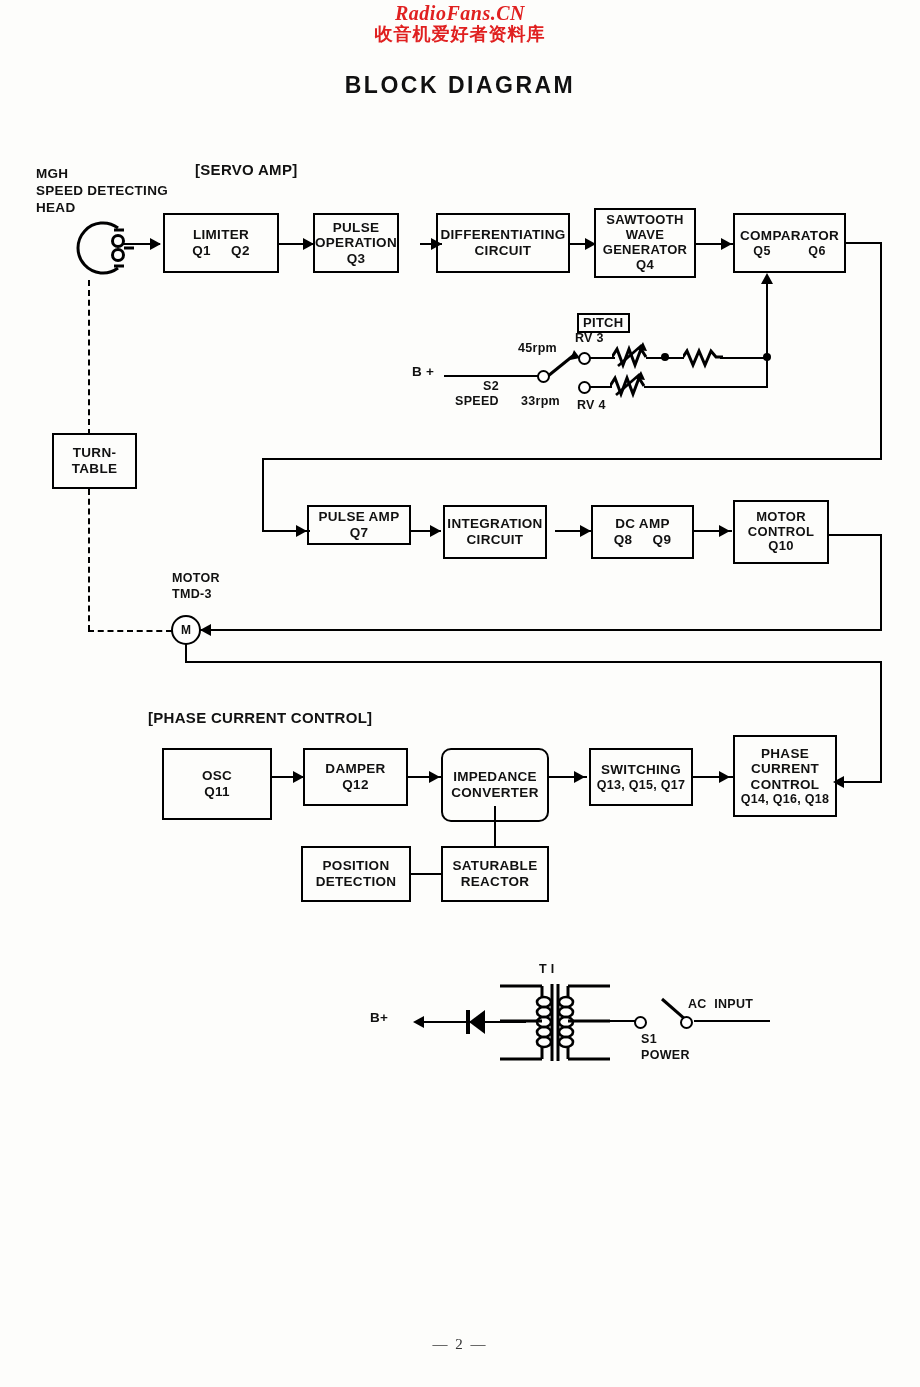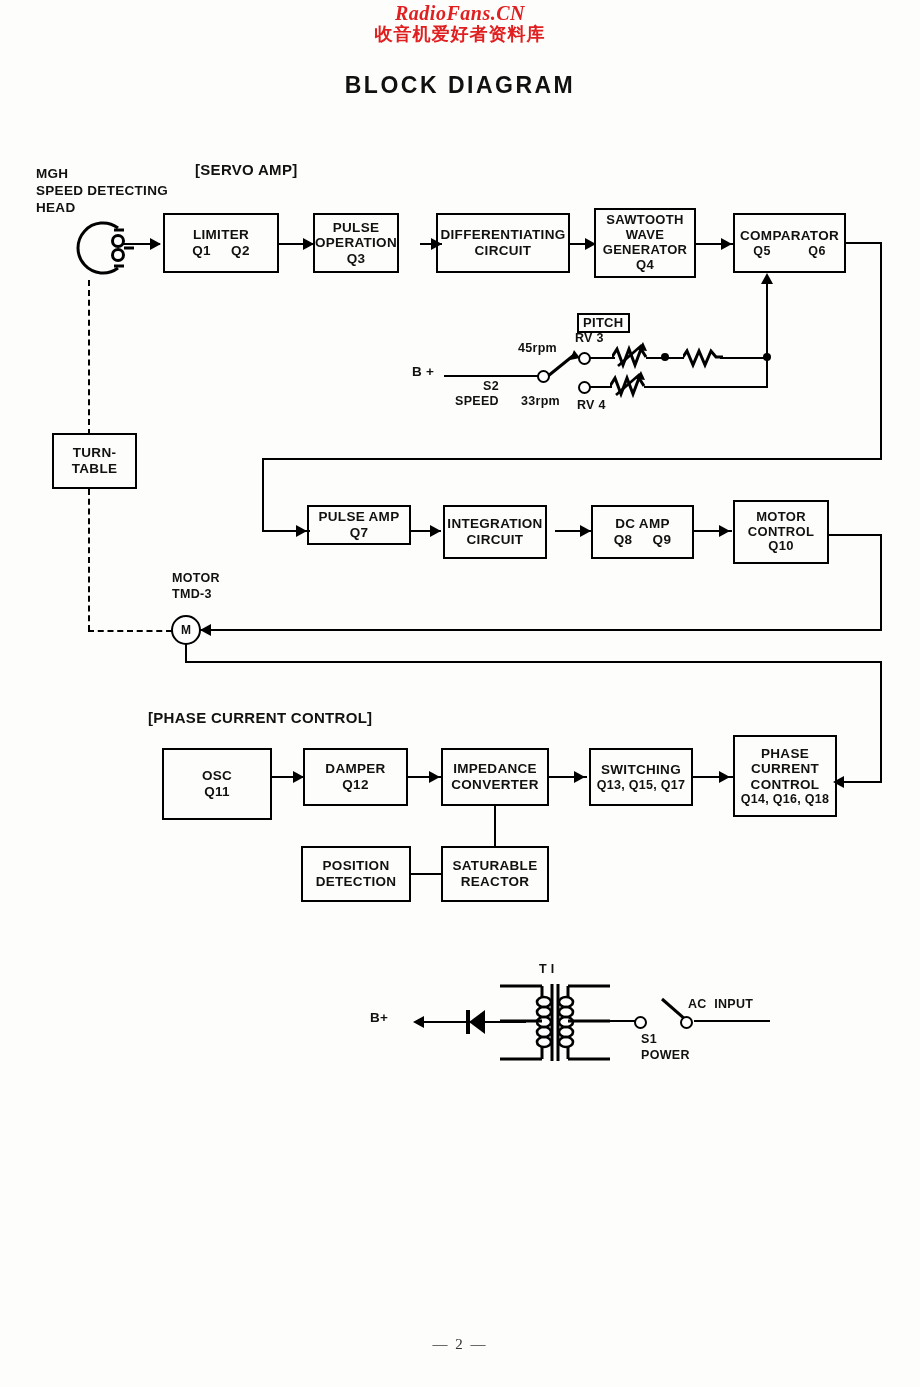--- a/index.html
+++ b/index.html
@@ -342,21 +342,21 @@
   <div class="ln h" style="left:272px; top:776px; width:32px;"></div>
   <div class="arw r" style="left:293px; top:771px;"></div>
 
   <div class="blk" style="left:303px; top:748px; width:105px; height:58px;">
     <div>DAMPER</div>
     <div>Q12</div>
   </div>
   <div class="ln h" style="left:408px; top:776px; width:33px;"></div>
   <div class="arw r" style="left:429px; top:771px;"></div>
 
-  <div class="blk" style="left:441px; top:748px; width:108px; height:58px;">
+  <div class="blk" style="left:441px; top:748px; width:108px; height:74px;border-radius:10px;">
     <div>IMPEDANCE</div>
     <div>CONVERTER</div>
   </div>
   <div class="ln h" style="left:549px; top:776px; width:38px;"></div>
   <div class="arw r" style="left:574px; top:771px;"></div>
 
   <div class="ln v" style="left:494px; top:806px; height:41px;"></div>
 
   <div class="blk" style="left:589px; top:748px; width:104px; height:58px; font-size:12.5px;">
     <div style="font-size:13.5px;">SWITCHING</div>

